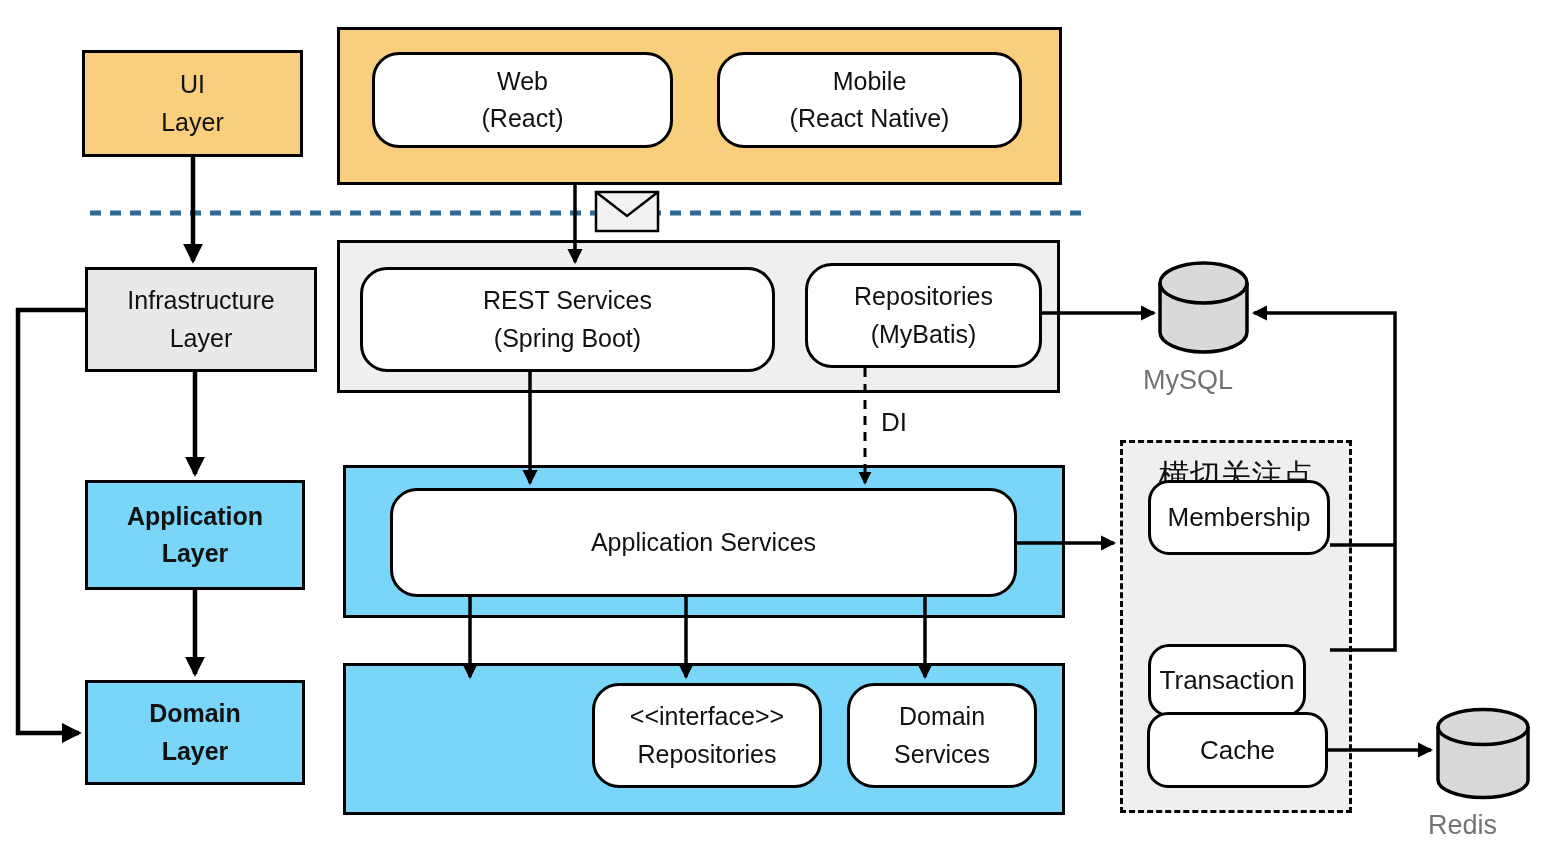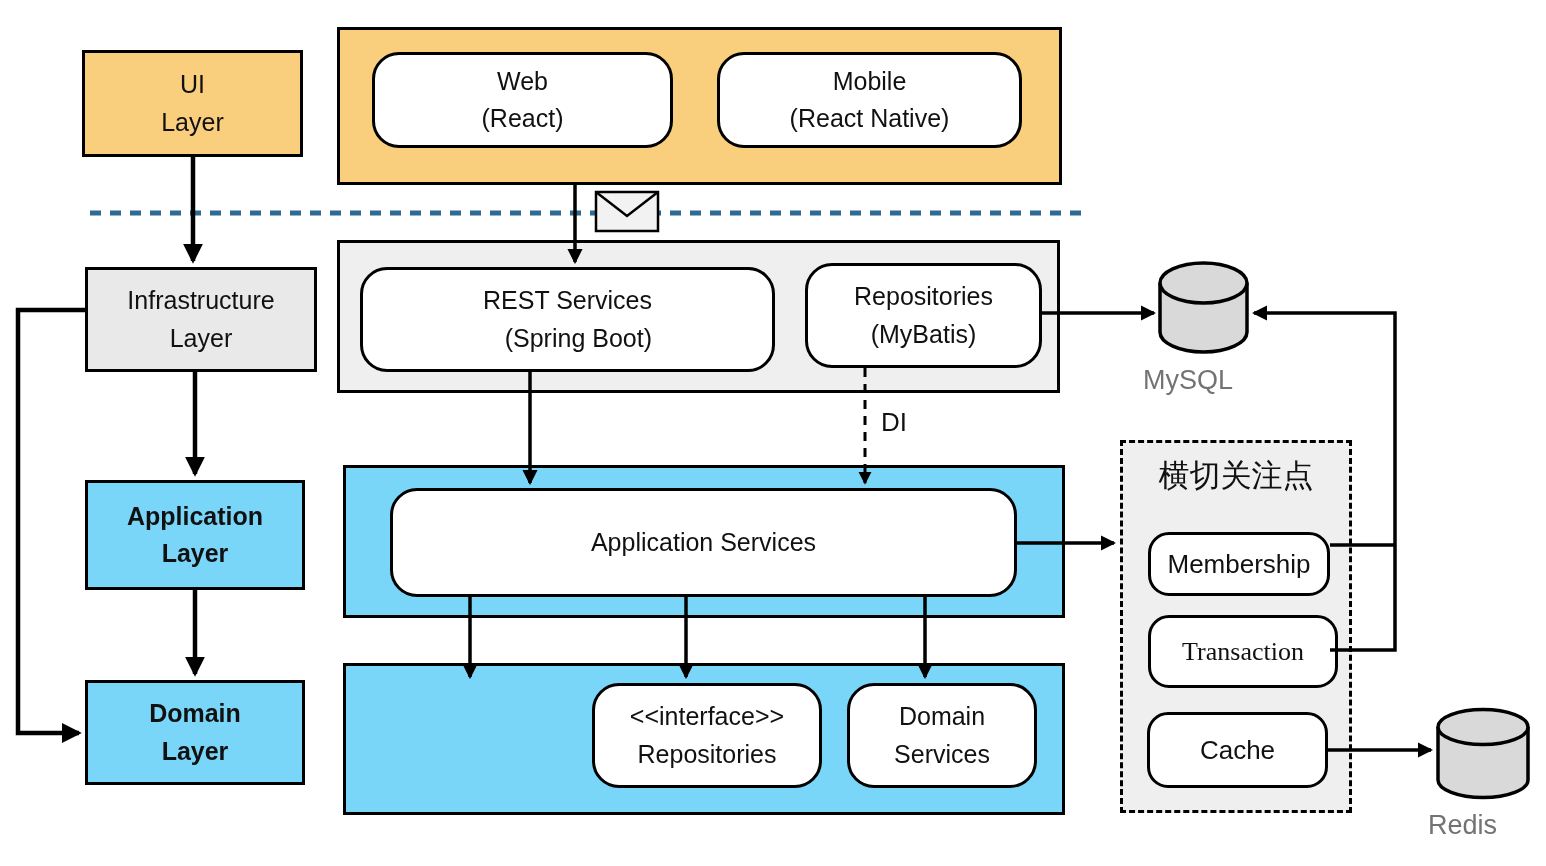--- a/index.html
+++ b/index.html
@@ -58,21 +58,21 @@
   <div class="box white-round" style="left:372px;top:52px;width:301px;height:96px;">
     <span>Web
 (React)</span>
   </div>
   <div class="box white-round" style="left:717px;top:52px;width:305px;height:96px;">
     <span>Mobile
 (React Native)</span>
   </div>
 
   <div class="box container gray-container" style="left:337px;top:240px;width:723px;height:153px;"></div>
-  <div class="box white-round" style="left:360px;top:267px;width:415px;height:105px;text-align:right;">
+  <div class="box white-round" style="left:360px;top:267px;width:415px;height:105px;">
     <span>REST Services
 (Spring Boot)</span>
   </div>
   <div class="box white-round" style="left:805px;top:263px;width:237px;height:105px;">
     <span>Repositories
 (MyBatis)</span>
   </div>
 
   <div class="box container blue" style="left:343px;top:465px;width:722px;height:153px;"></div>
   <div class="box white-round" style="left:390px;top:488px;width:627px;height:109px;">
@@ -85,24 +85,24 @@
 Repositories</span>
   </div>
   <div class="box white-round" style="left:847px;top:683px;width:190px;height:105px;">
     <span>Domain
 Services</span>
   </div>
 
   <div class="dashed-box" style="left:1120px;top:440px;width:232px;height:373px;">
     <div class="dashed-box-title">横切关注点</div>
   </div>
-  <div class="box small-round" style="left:1148px;top:532px;width:182px;height:64px;">
+  <div class="box small-round" style="left:1148px;top:480px;width:182px;height:75px;">
     <span>Membership</span>
   </div>
-  <div class="box small-round" style="left:1148px;top:615px;width:190px;height:73px;font-family:Liberation Serif, serif;">
+  <div class="box small-round" style="left:1148px;top:644px;width:158px;height:73px;">
     <span>Transaction</span>
   </div>
   <div class="box small-round" style="left:1147px;top:712px;width:181px;height:76px;">
     <span>Cache</span>
   </div>
 
   <div class="db-label" style="left:1143px;top:365px;width:120px;">MySQL</div>
   <div class="db-label" style="left:1428px;top:810px;width:110px;">Redis</div>
 
   <div class="di-label" style="left:881px;top:407px;">DI</div>

